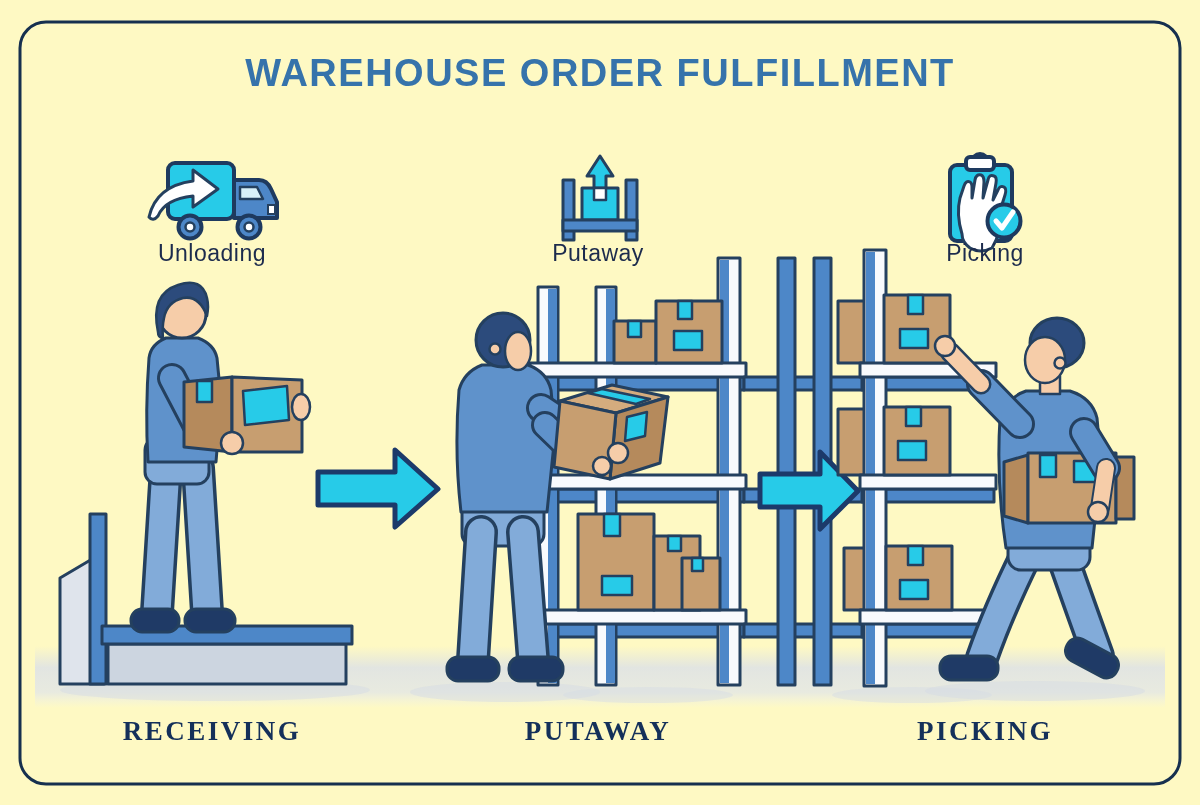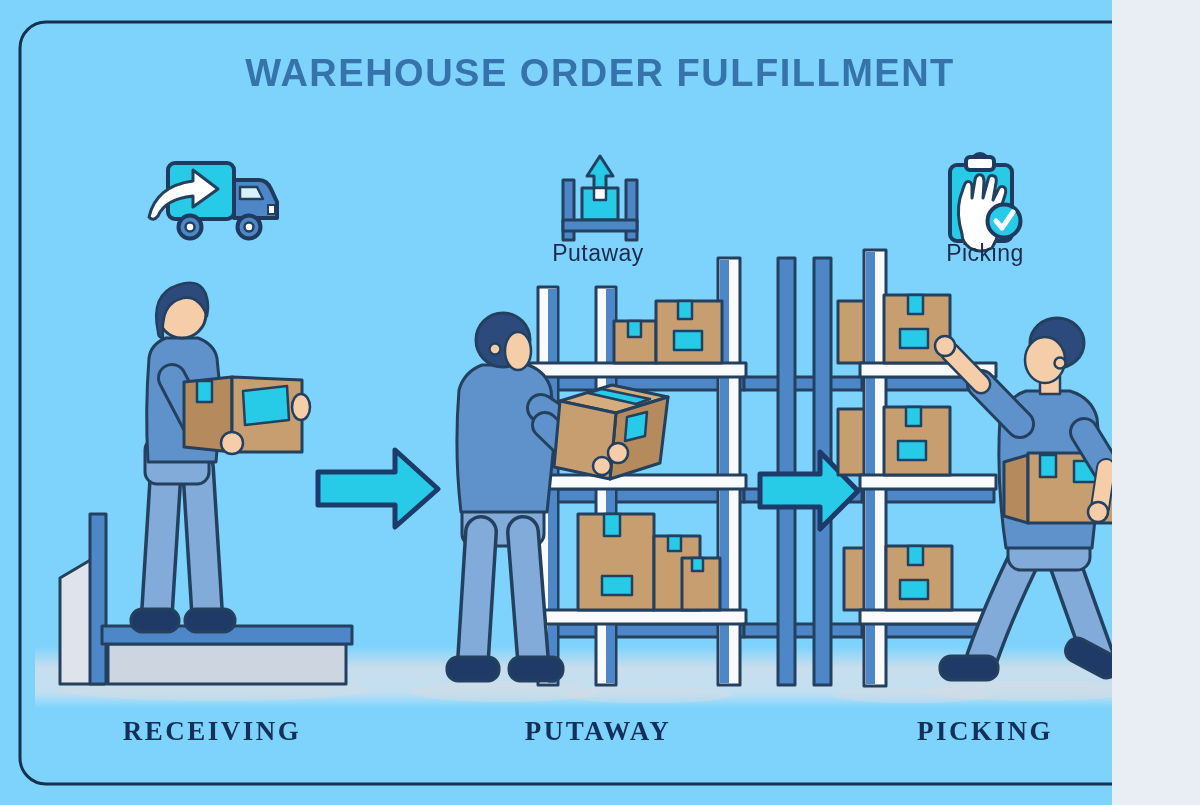--- a/index.html
+++ b/index.html
@@ -1,16 +1,16 @@
 <!DOCTYPE html>
 <html><head>
 <meta charset="utf-8">
 <style>
   html,body{margin:0;padding:0;background:#e9edf4;font-family:"Liberation Sans",sans-serif;}
-  .canvas{position:relative;width:1112px;height:805px;background:#7dd3fc;overflow:hidden;}
+  .canvas{position:relative;width:1200px;height:805px;background:#fef9c3;overflow:hidden;}
   .canvas svg{position:absolute;inset:0;}
   .title{position:absolute;top:52px;left:0;width:1200px;text-align:center;
          font-size:38px;font-weight:700;letter-spacing:1.5px;color:#3673ab;}
   .icon-label{position:absolute;top:240px;width:200px;text-align:center;
          font-size:23px;font-weight:500;color:#1c2b4d;letter-spacing:.5px;}
   #lbl-unloading{left:112px}
   #lbl-putaway{left:498px}
   #lbl-picking{left:885px}
   .bottom-label{position:absolute;top:716px;width:300px;text-align:center;
          font-size:27px;font-weight:700;letter-spacing:2.5px;color:#14305a;font-family:Liberation Serif, serif;}
@@ -258,19 +258,20 @@
       <path d="M1084,432 L1106,468" class="lshirt" stroke-width="24"></path>
       <path d="M1106,468 L1100,508" class="lo" stroke-width="20"></path>
       <path d="M1106,468 L1100,508" class="lskin" stroke-width="16"></path>
       <circle cx="1098" cy="512" r="10" class="fskin o2"></circle>
     </g>
   </g>
 </svg>
 
   <div class="title">WAREHOUSE ORDER FULFILLMENT</div>
 
+  <div class="icon-label" id="lbl-unloading">Unloading</div>
   <div class="icon-label" id="lbl-putaway">Putaway</div>
   <div class="icon-label" id="lbl-picking">Picking</div>
 
   <div class="bottom-label" id="b-receiving">RECEIVING</div>
   <div class="bottom-label" id="b-putaway">PUTAWAY</div>
   <div class="bottom-label" id="b-picking">PICKING</div>
 </div>
 
 </body></html>

